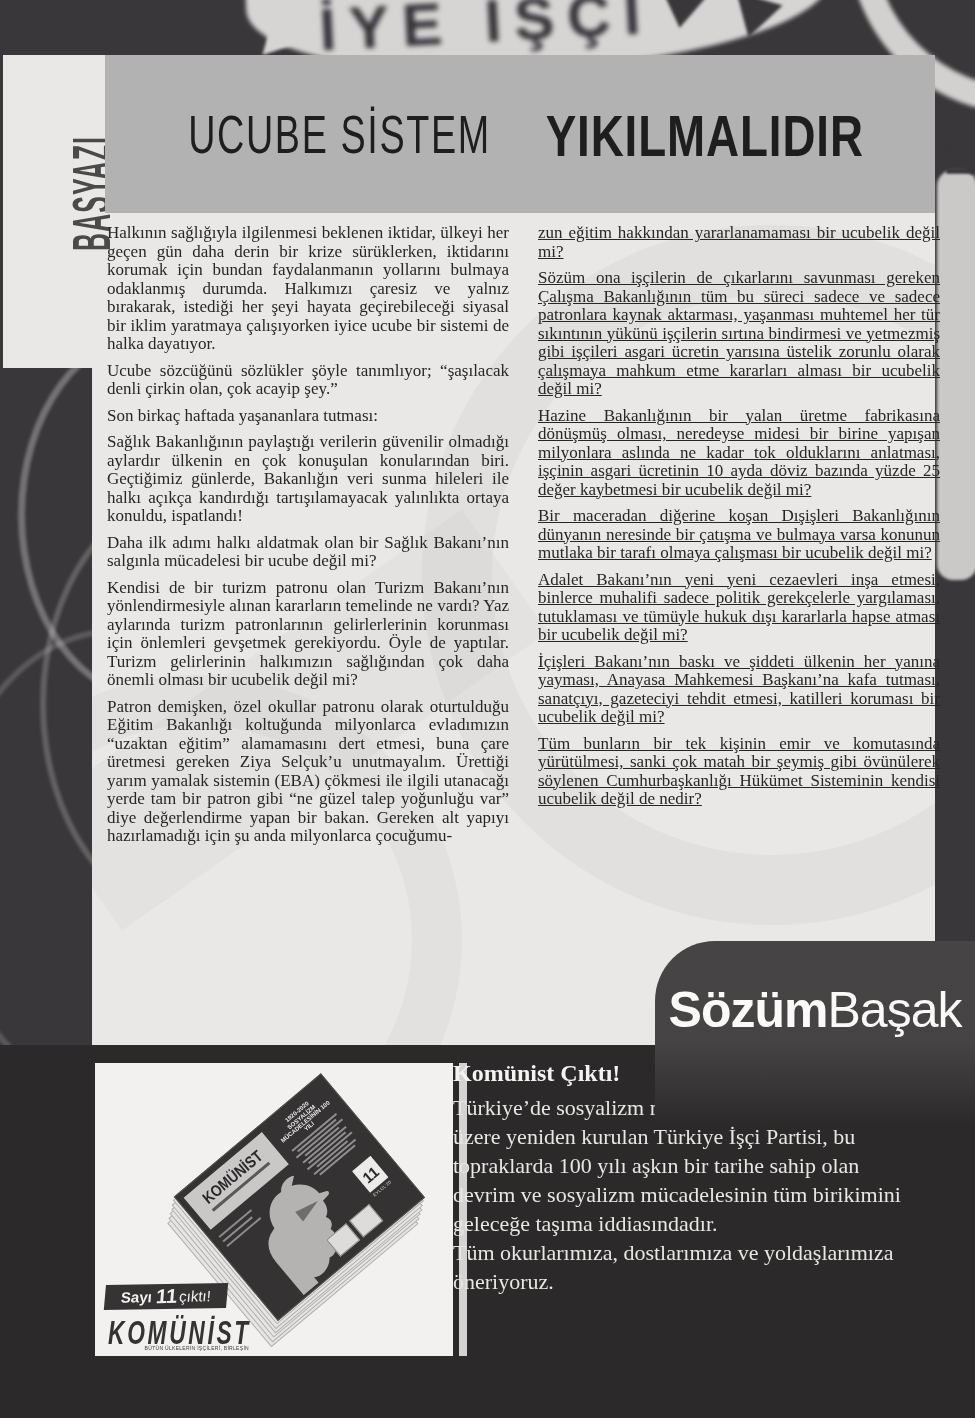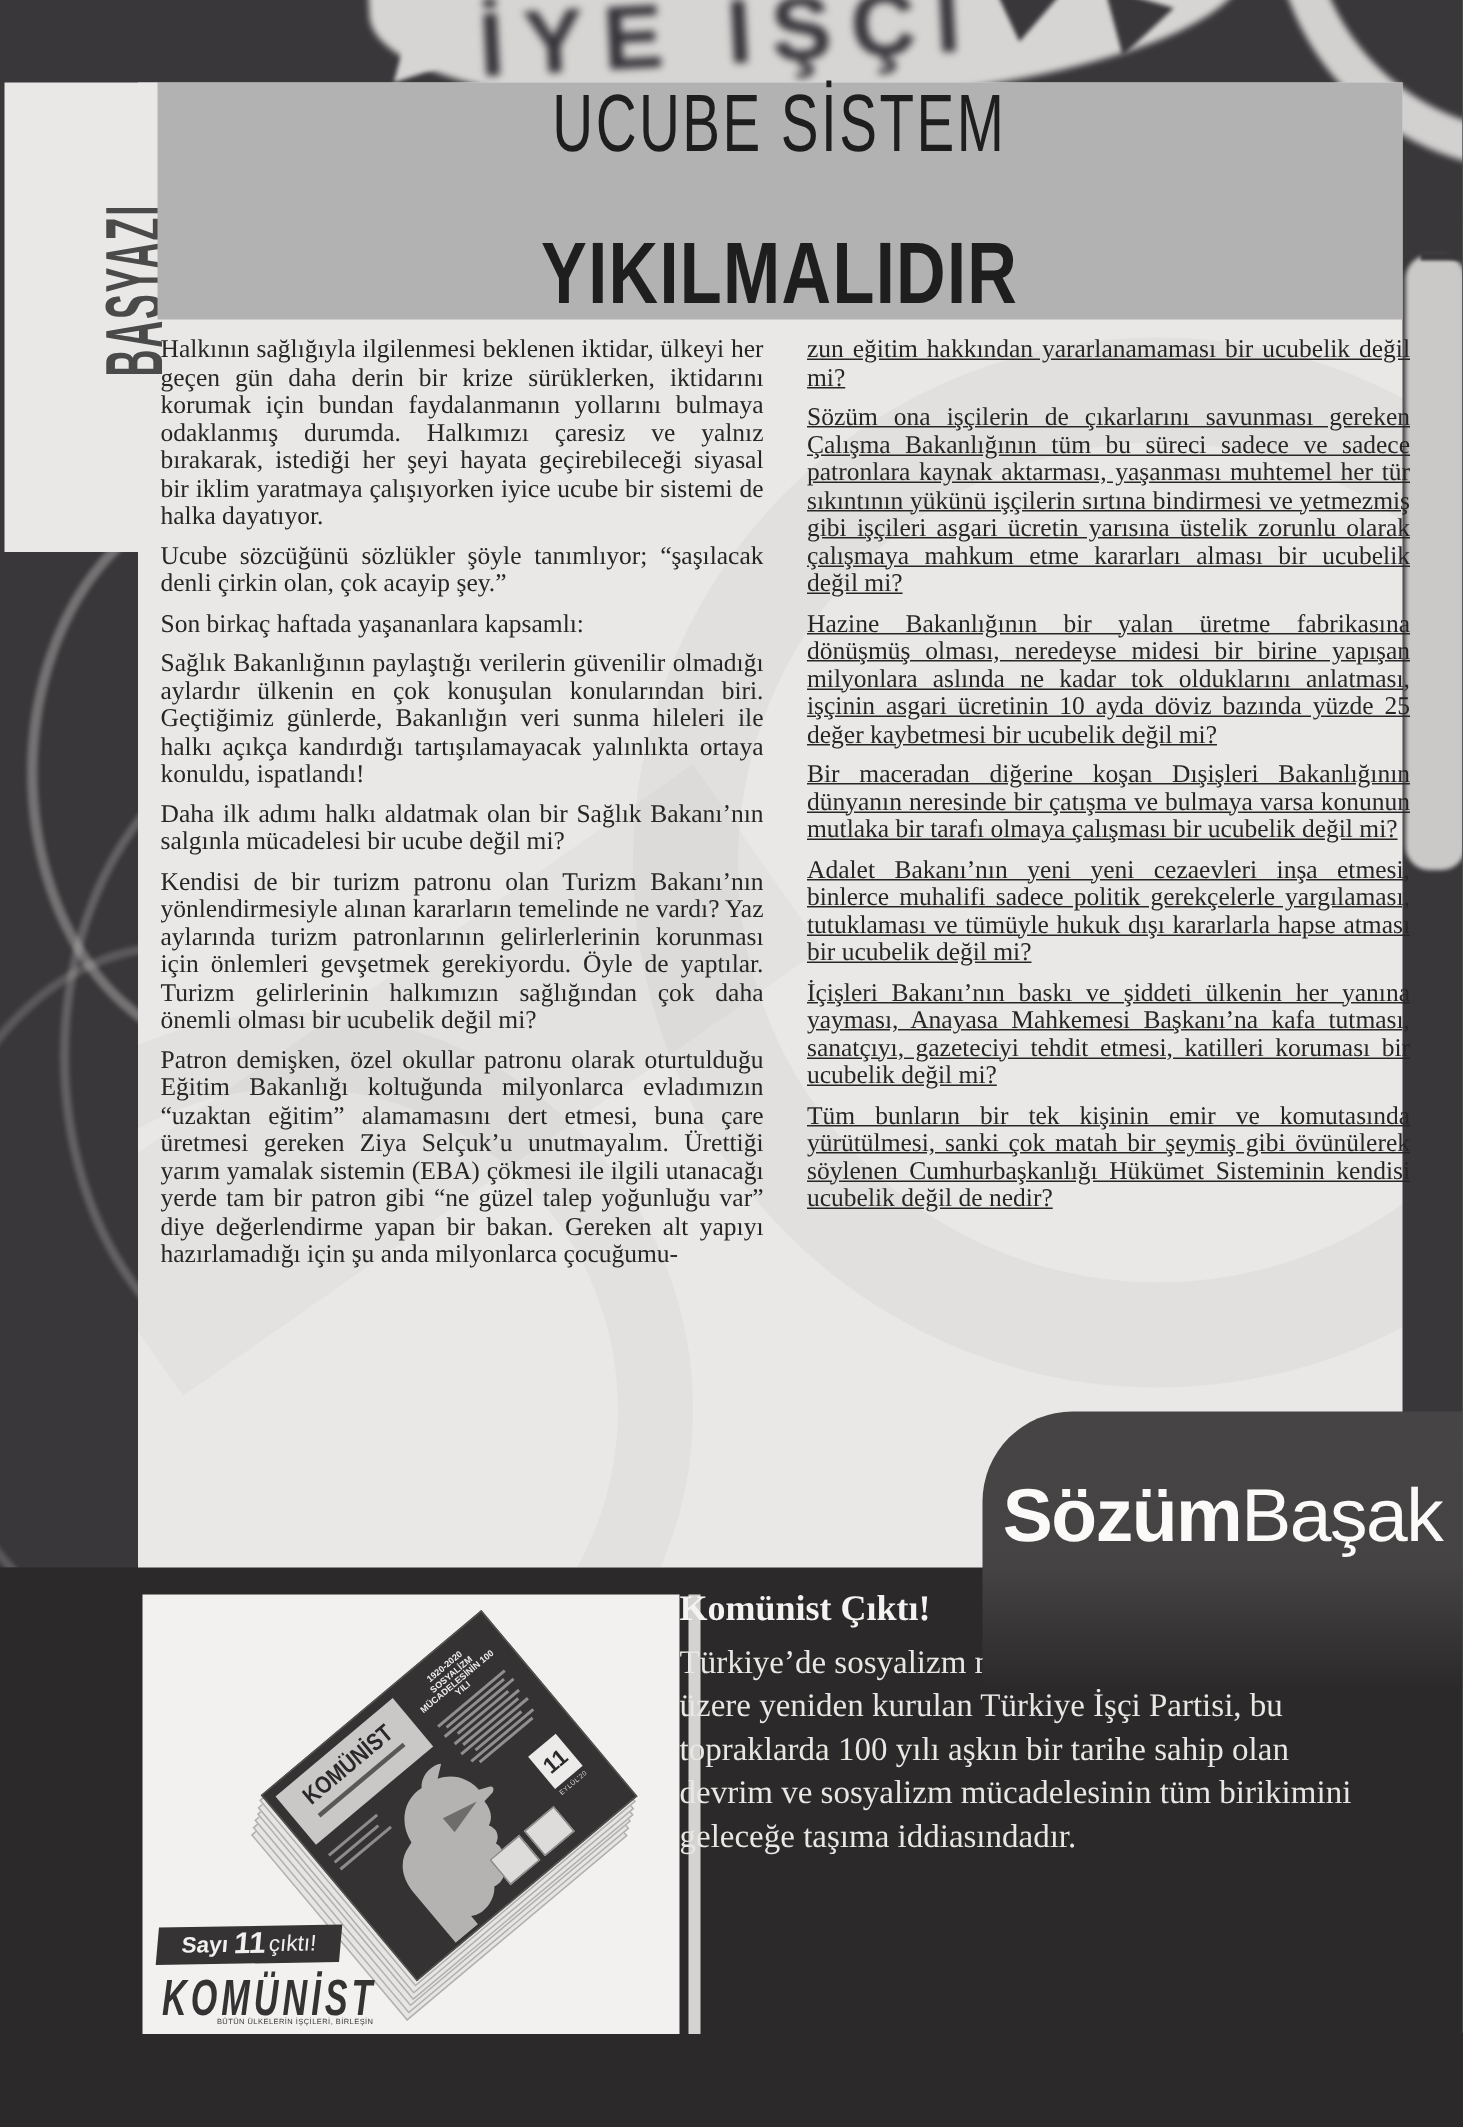--- a/index.html
+++ b/index.html
@@ -41,21 +41,21 @@
 
   
   .basyazi-strip{left:3px;top:55px;width:102px;height:313px;background:#e9e8e7;z-index:3;}
   .basyazi{position:absolute;left:58px;top:196px;transform-origin:0 0;
            transform:rotate(-90deg) scale(0.62,1.35);
            font-family:"Liberation Sans",sans-serif;font-weight:800;font-size:40px;
            letter-spacing:2px;color:#4b4a4a;white-space:nowrap;}
 
   
   .banner{left:105px;top:55px;width:830px;height:158px;background:#b3b2b2;z-index:3;
-          display:flex;flex-direction:column;align-items:center;justify-content:space-between;
+          display:flex;flex-direction:row;align-items:center;justify-content:center;
           font-family:"Liberation Sans",sans-serif;color:#1f1e1f;}
   .t1{font-size:46px;font-weight:500;letter-spacing:2px;transform:scale(0.82,1.18);white-space:nowrap;}
   .t2{font-size:52px;font-weight:900;letter-spacing:1px;transform:scale(0.88,1.12);margin-top:4px;white-space:nowrap;}
 
   
   .col{z-index:3;font-size:17px;line-height:18.5px;color:#272626;overflow:hidden;}
   .col p{margin:0 0 8px;text-align:justify;}
   .col1{left:107px;top:224px;width:402px;height:818px;}
   .col2{left:538px;top:224px;width:402px;height:818px;text-decoration:underline;}
 
@@ -147,21 +147,21 @@
   </div>
 
   <div class="abs banner">
     <div class="t1">UCUBE SİSTEM</div>
     <div class="t2">YIKILMALIDIR</div>
   </div>
 
   <div class="abs col col1">
       <p>Halkının sağlığıyla ilgilenmesi beklenen iktidar, ülkeyi her geçen gün daha derin bir krize sürüklerken, iktidarını korumak için bundan faydalanmanın yollarını bulmaya odaklanmış durumda. Halkımızı çaresiz ve yalnız bırakarak, istediği her şeyi hayata geçirebileceği siyasal bir iklim yaratmaya çalışıyorken iyice ucube bir sistemi de halka dayatıyor.</p>
       <p>Ucube sözcüğünü sözlükler şöyle tanımlıyor; “şaşılacak denli çirkin olan, çok acayip şey.”</p>
-      <p>Son birkaç haftada yaşananlara kapsamlı:</p>
+      <p>Son birkaç haftada yaşananlara tutması:</p>
       <p>Sağlık Bakanlığının paylaştığı verilerin güvenilir olmadığı aylardır ülkenin en çok konuşulan konularından biri. Geçtiğimiz günlerde, Bakanlığın veri sunma hileleri ile halkı açıkça kandırdığı tartışılamayacak yalınlıkta ortaya konuldu, ispatlandı!</p>
       <p>Daha ilk adımı halkı aldatmak olan bir Sağlık Bakanı’nın salgınla mücadelesi bir ucube değil mi?</p>
       <p>Kendisi de bir turizm patronu olan Turizm Bakanı’nın yönlendirmesiyle alınan kararların temelinde ne vardı? Yaz aylarında turizm patronlarının gelirlerlerinin korunması için önlemleri gevşetmek gerekiyordu. Öyle de yaptılar. Turizm gelirlerinin halkımızın sağlığından çok daha önemli olması bir ucubelik değil mi?</p>
       <p>Patron demişken, özel okullar patronu olarak oturtulduğu Eğitim Bakanlığı koltuğunda milyonlarca evladımızın “uzaktan eğitim” alamamasını dert etmesi, buna çare üretmesi gereken Ziya Selçuk’u unutmayalım. Ürettiği yarım yamalak sistemin (EBA) çökmesi ile ilgili utanacağı yerde tam bir patron gibi “ne güzel talep yoğunluğu var” diye değerlendirme yapan bir bakan. Gereken alt yapıyı hazırlamadığı için şu anda milyonlarca çocuğumu-</p>
     </div>
   <div class="abs col col2">
       <p>zun eğitim hakkından yararlanamaması bir ucubelik değil mi?</p>
       <p>Sözüm ona işçilerin de çıkarlarını savunması gereken Çalışma Bakanlığının tüm bu süreci sadece ve sadece patronlara kaynak aktarması, yaşanması muhtemel her tür sıkıntının yükünü işçilerin sırtına bindirmesi ve yetmezmiş gibi işçileri asgari ücretin yarısına üstelik zorunlu olarak çalışmaya mahkum etme kararları alması bir ucubelik değil mi?</p>
       <p>Hazine Bakanlığının bir yalan üretme fabrikasına dönüşmüş olması, neredeyse midesi bir birine yapışan milyonlara aslında ne kadar tok olduklarını anlatması, işçinin asgari ücretinin 10 ayda döviz bazında yüzde 25 değer kaybetmesi bir ucubelik değil mi?</p>
       <p>Bir maceradan diğerine koşan Dışişleri Bakanlığının dünyanın neresinde bir çatışma ve bulmaya varsa konunun mutlaka bir tarafı olmaya çalışması bir ucubelik değil mi?</p>
@@ -228,16 +228,17 @@
     <div class="abs wordmark">KOMÜNİST</div>
     <div class="abs tagline">BÜTÜN ÜLKELERİN İŞÇİLERİ, BİRLEŞİN</div>
   </div>
 
   <div class="abs divider-bar"></div>
 
   <div class="abs promo">
     <div class="promo-heading">Komünist Çıktı!</div>
     <div class="promo-body">
         <p>Türkiye’de sosyalizm mücadelesine eşik atlatmak üzere yeniden kurulan Türkiye İşçi Partisi, bu topraklarda 100 yılı aşkın bir tarihe sahip olan devrim ve sosyalizm mücadelesinin tüm birikimini geleceğe taşıma iddiasındadır.</p>
+        <p>Tüm okurlarımıza, dostlarımıza ve yoldaşlarımıza öneriyoruz.</p>
       </div>
   </div>
 
 </div>
 
 </body></html>

